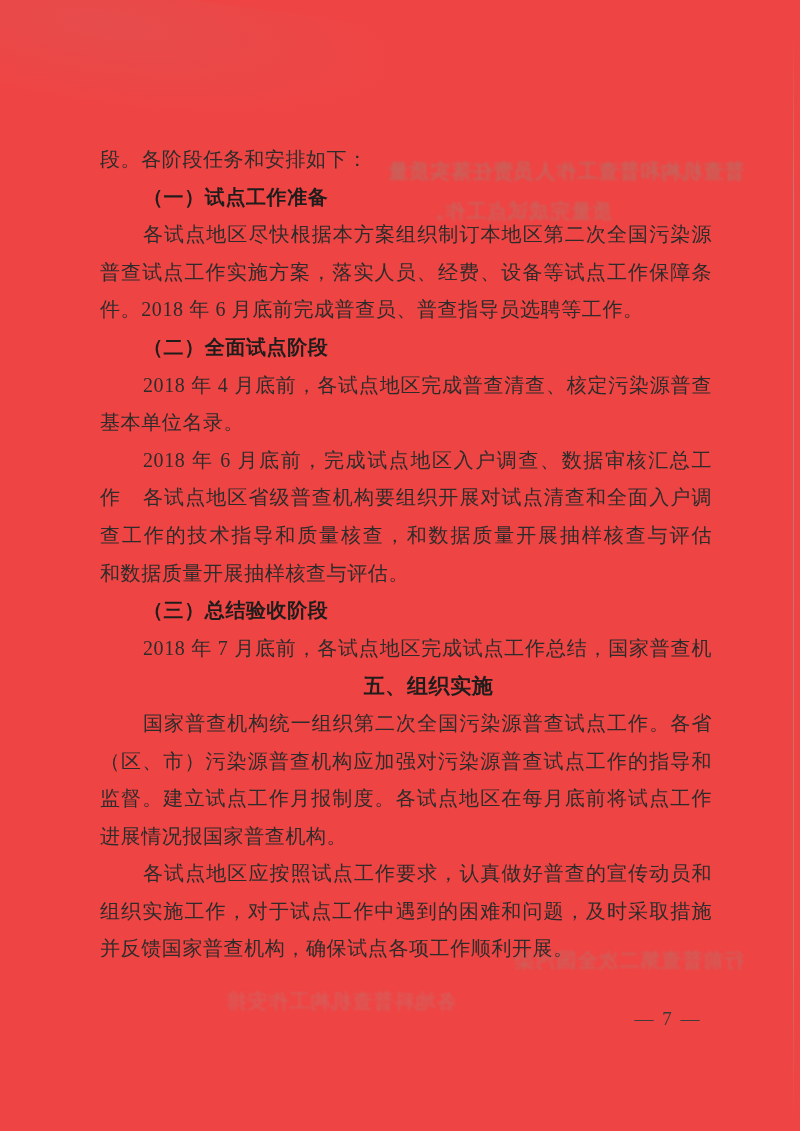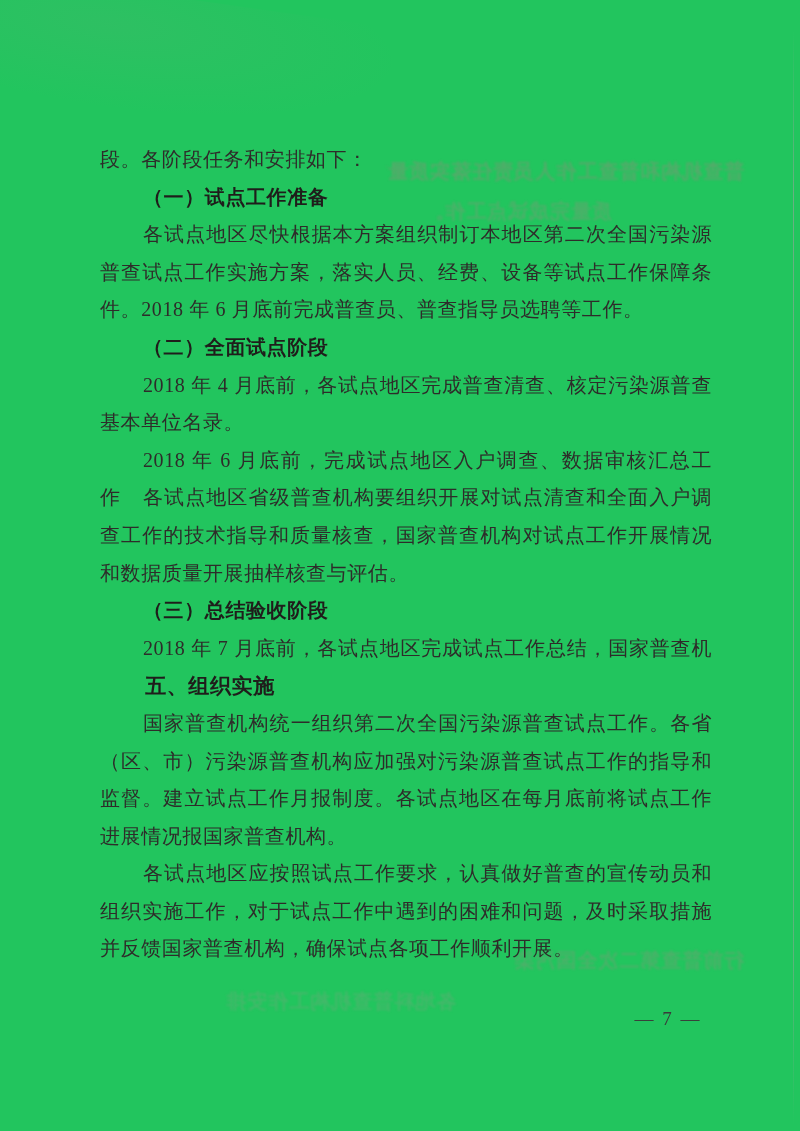--- a/index.html
+++ b/index.html
@@ -4,21 +4,21 @@
 <style>
   html, body { margin: 0; padding: 0; }
   body {
     width: 800px; height: 1131px;
     font-family: "Liberation Serif", serif;
     background: #e9e9e7;
   }
   .page {
     position: relative;
     width: 800px; height: 1131px;
-    background: #22c55e;
+    background: #ef4444;
     overflow: hidden;
   }
   
   .scan-smudge-topleft {
     position: absolute; left: -20px; top: 0px; width: 420px; height: 120px;
     background: radial-gradient(ellipse at 30% 30%, rgba(150,145,138,0.10), rgba(150,145,138,0) 70%);
     transform: rotate(8deg);
     pointer-events: none;
   }
   .scan-edge-right {
@@ -32,21 +32,21 @@
   .line {
     height: 37.6px; line-height: 37.6px;
     font-size: 20px; letter-spacing: 0.6px;
     color: #2e2c2a;
     white-space: normal; overflow: visible;
   }
   .line.fill { text-align: justify; text-align-last: justify; }
   .line.ind  { text-indent: 2.15em; }
   .line.h    { font-weight: bold; text-indent: 2.15em; color: #1f1d1b; }
   .line.h2   { font-weight: bold; text-indent: 2.15em; font-size: 21px; color: #1f1d1b;
-               font-family: "Liberation Sans", sans-serif; }
+               font-family: "Liberation Sans", sans-serif; text-align: center; }
   .pagenum {
     position: absolute; left: 608px; top: 1008px; width: 120px;
     text-align: center; font-size: 19px; letter-spacing: 2px;
     color: #3a3a3a;
   }
   
   .bleed {
     position: absolute;
     font-weight: bold; font-size: 20px; letter-spacing: 1px;
     transform: scaleX(-1);
@@ -79,21 +79,21 @@
     <div class="line end">段。各阶段任务和安排如下：</div>
       <div class="line h">（一）试点工作准备</div>
       <div class="line fill ind">各试点地区尽快根据本方案组织制订本地区第二次全国污染源</div>
       <div class="line fill">普查试点工作实施方案，落实人员、经费、设备等试点工作保障条</div>
       <div class="line end">件。2018 年 6 月底前完成普查员、普查指导员选聘等工作。</div>
       <div class="line h">（二）全面试点阶段</div>
       <div class="line fill ind">2018 年 4 月底前，各试点地区完成普查清查、核定污染源普查</div>
       <div class="line end">基本单位名录。</div>
       <div class="line fill ind">2018 年 6 月底前，完成试点地区入户调查、数据审核汇总工作。</div>
       <div class="line fill ind">各试点地区省级普查机构要组织开展对试点清查和全面入户调</div>
-      <div class="line fill">查工作的技术指导和质量核查，国家普查机构对试点工作开展情况</div>
+      <div class="line fill">查工作的技术指导和质量核查，和数据质量开展抽样核查与评估</div>
       <div class="line end">和数据质量开展抽样核查与评估。</div>
       <div class="line h">（三）总结验收阶段</div>
       <div class="line fill ind">2018 年 7 月底前，各试点地区完成试点工作总结，国家普查机</div>
       <div class="line h2">五、组织实施</div>
       <div class="line fill ind">国家普查机构统一组织第二次全国污染源普查试点工作。各省</div>
       <div class="line fill">（区、市）污染源普查机构应加强对污染源普查试点工作的指导和</div>
       <div class="line fill">监督。建立试点工作月报制度。各试点地区在每月底前将试点工作</div>
       <div class="line end">进展情况报国家普查机构。</div>
       <div class="line fill ind">各试点地区应按照试点工作要求，认真做好普查的宣传动员和</div>
       <div class="line fill">组织实施工作，对于试点工作中遇到的困难和问题，及时采取措施</div>

